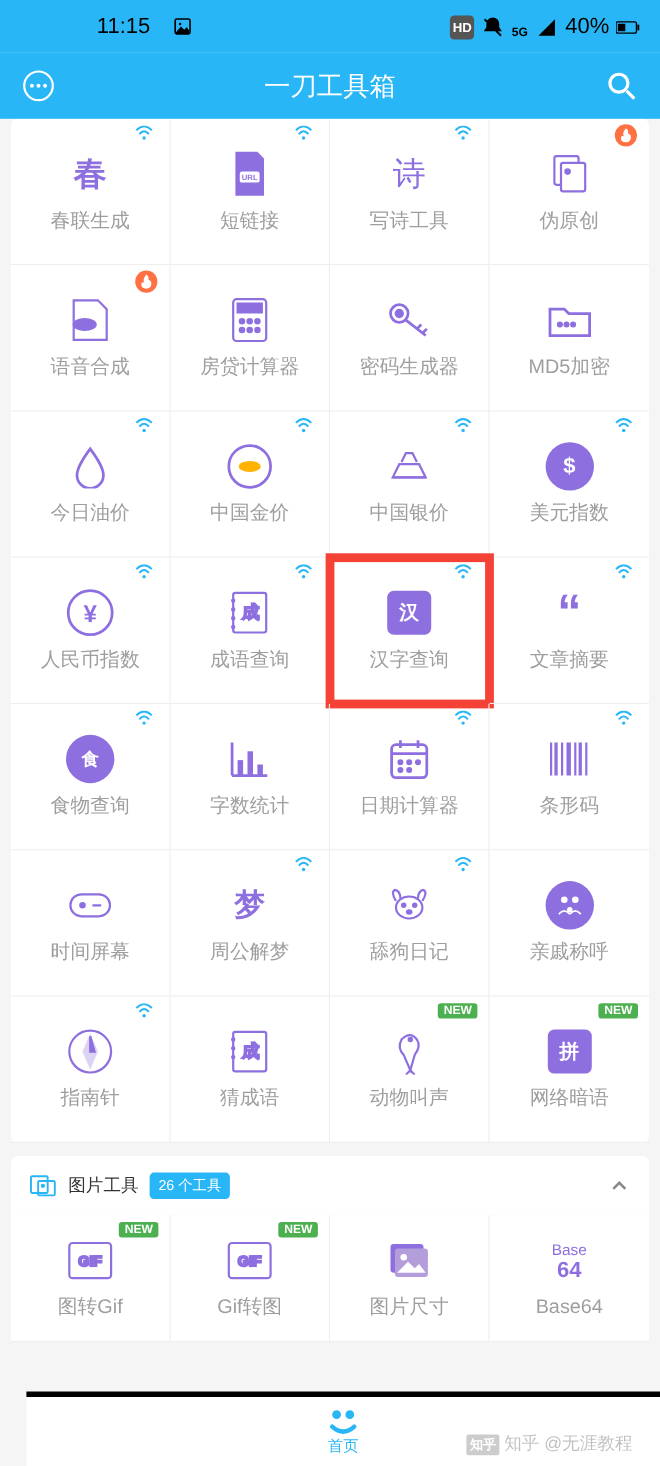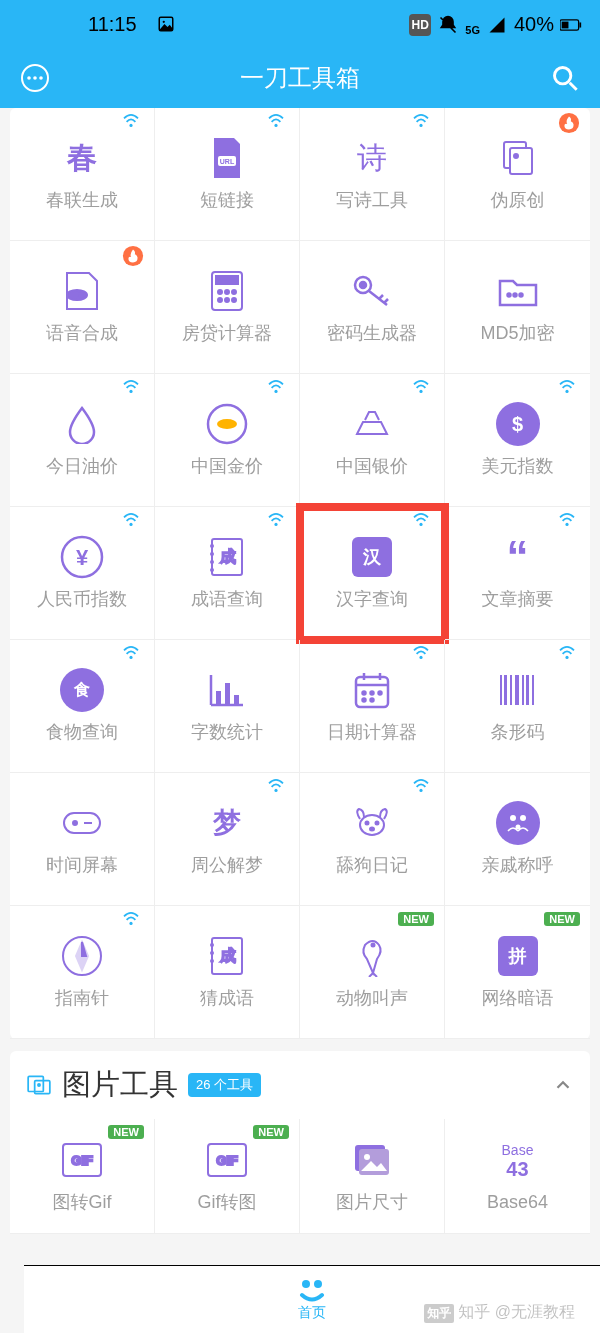--- a/index.html
+++ b/index.html
@@ -16,27 +16,27 @@
 .cell { height:133px; border-right:1px solid #eee; border-bottom:1px solid #eee; position:relative; display:flex; flex-direction:column; align-items:center; justify-content:center; gap:8px; }
 .cell:nth-child(4n){ border-right:none; }
 .cell .wifi { position:absolute; top:6px; right:14px; }
 .cell .badge { position:absolute; top:4px; right:10px; }
 .cell .nbadge { position:absolute; top:6px; right:10px; background:#4caf50; color:#fff; font-size:11px; padding:1px 5px; border-radius:3px; font-weight:600; }
 .cell-icon { width:44px; height:44px; display:flex; align-items:center; justify-content:center; }
 .cell-label { font-size:18px; color:#9e9e9e; }
 .highlighted { outline:8px solid #f44336; outline-offset:-4px; }
 .section-hdr { background:#fff; margin:12px 10px 0; border-radius:6px 6px 0 0; padding:14px 16px; display:flex; align-items:center; gap:10px; }
 .section-hdr .sh-icon { width:26px; height:26px; }
-.section-hdr .sh-title { font-size:29px; font-weight:500; color:#333; }
+.section-hdr .sh-title { font-size:16px; font-weight:500; color:#333; }
 .section-hdr .sh-count { background:#29b6f6; color:#fff; font-size:13px; padding:3px 8px; border-radius:4px; }
 .section-hdr .sh-chev { margin-left:auto; }
 .grid2 { background:#fff; margin:0 10px; display:grid; grid-template-columns:repeat(4,1fr); }
 .grid2 .cell { height:115px; }
 .grid2 .cell:nth-child(4n){ border-right:none; }
-.bottom-nav { position:absolute; bottom:0; left:0; right:0; height:68px; background:#fff; display:flex; border-top:1px solid #000000;margin-left:24px; }
+.bottom-nav { position:absolute; bottom:0; left:0; right:0; height:68px; background:#fff; display:flex; border-top:5px solid #000000;margin-left:24px; }
 .bn-item { flex:1; display:flex; flex-direction:column; align-items:center; justify-content:center; gap:2px; font-size:14px; color:#bbb; }
 .bn-item.active { color:#29b6f6; }
 .watermark { position:absolute; bottom:10px; right:25px; color:rgba(0,0,0,0.25); font-size:16px; display:flex; align-items:flex-end; gap:4px; }
 svg { display:block; }
 .filled-circle { width:44px; height:44px; border-radius:50%; display:flex; align-items:center; justify-content:center; color:#fff; font-weight:600; font-size:20px; }
 .sq-icon { width:40px; height:40px; border-radius:6px; display:flex; align-items:center; justify-content:center; color:#fff; font-weight:600; }
 </style>
 </head>
 <body>
 
@@ -552,21 +552,21 @@
           <circle cx="16" cy="16" r="3" fill="#fff"></circle>
           <path d="M10 30 L20 20 L26 26 L30 22 L36 30 Z" fill="#fff"></path>
         </svg>
       </div>
       <div class="cell-label">图片尺寸</div>
     </div>
     <div class="cell">
       <div class="cell-icon">
         <div style="color:#8e6fe0;font-size:14px;text-align:center;line-height:1.1">
           <div>Base</div>
-          <div style="font-size:20px;font-weight:600">43</div>
+          <div style="font-size:20px;font-weight:600">64</div>
         </div>
       </div>
       <div class="cell-label">Base64</div>
     </div>
   </div>
 
 <div class="bottom-nav">
   <div class="bn-item active">
     <svg width="30" height="24" viewBox="0 0 30 24">
         <circle cx="9" cy="6" r="4" fill="#29b6f6"></circle>

